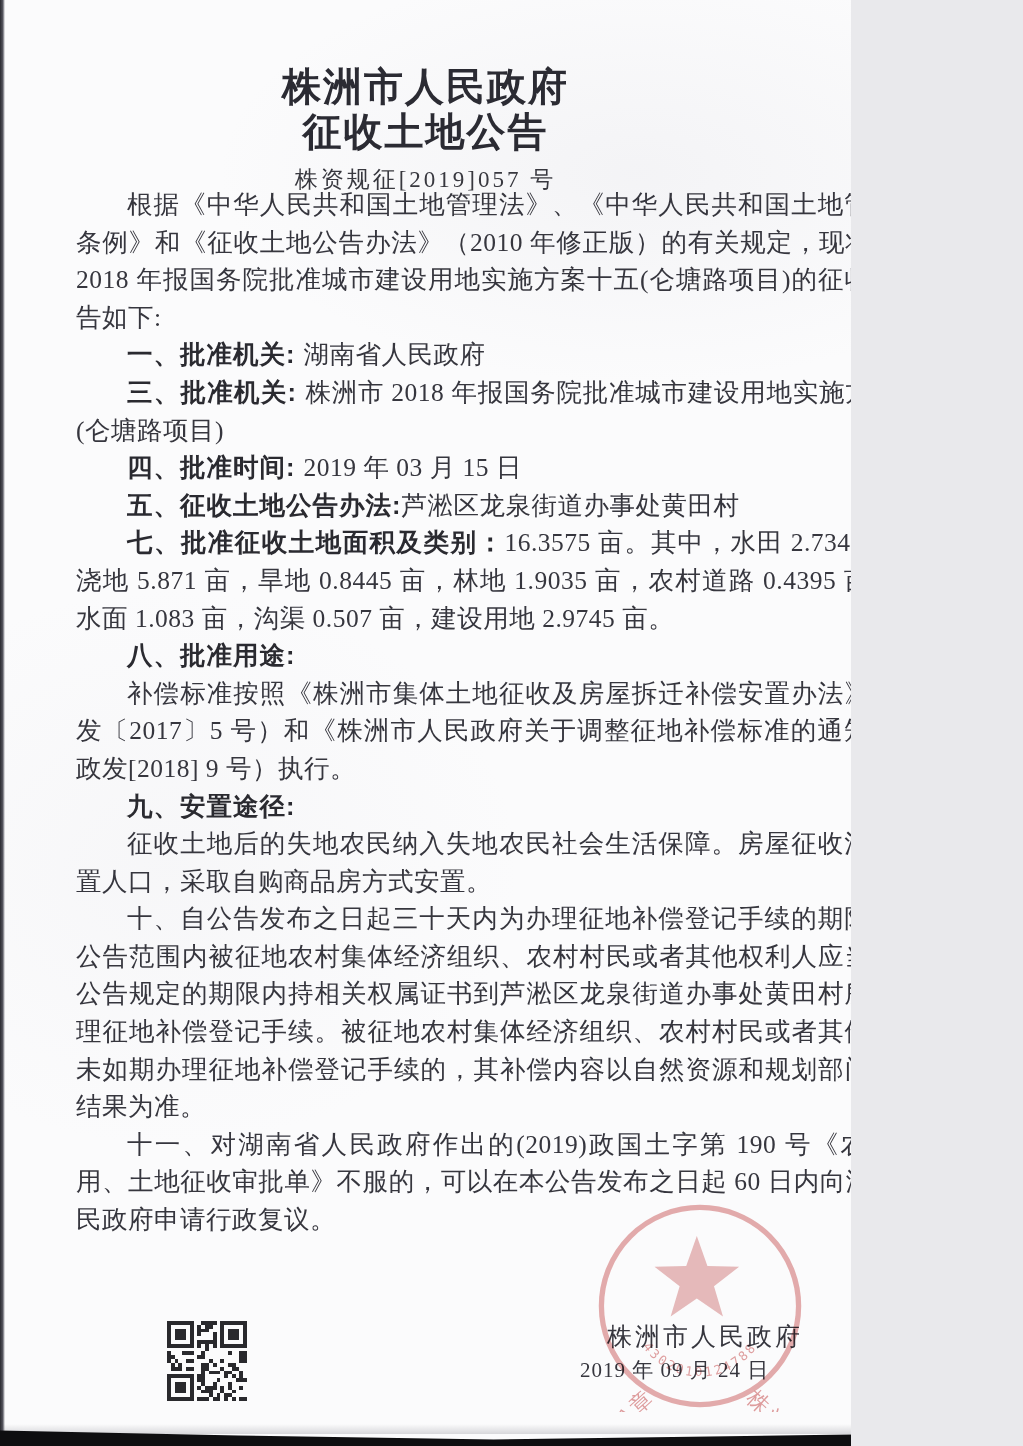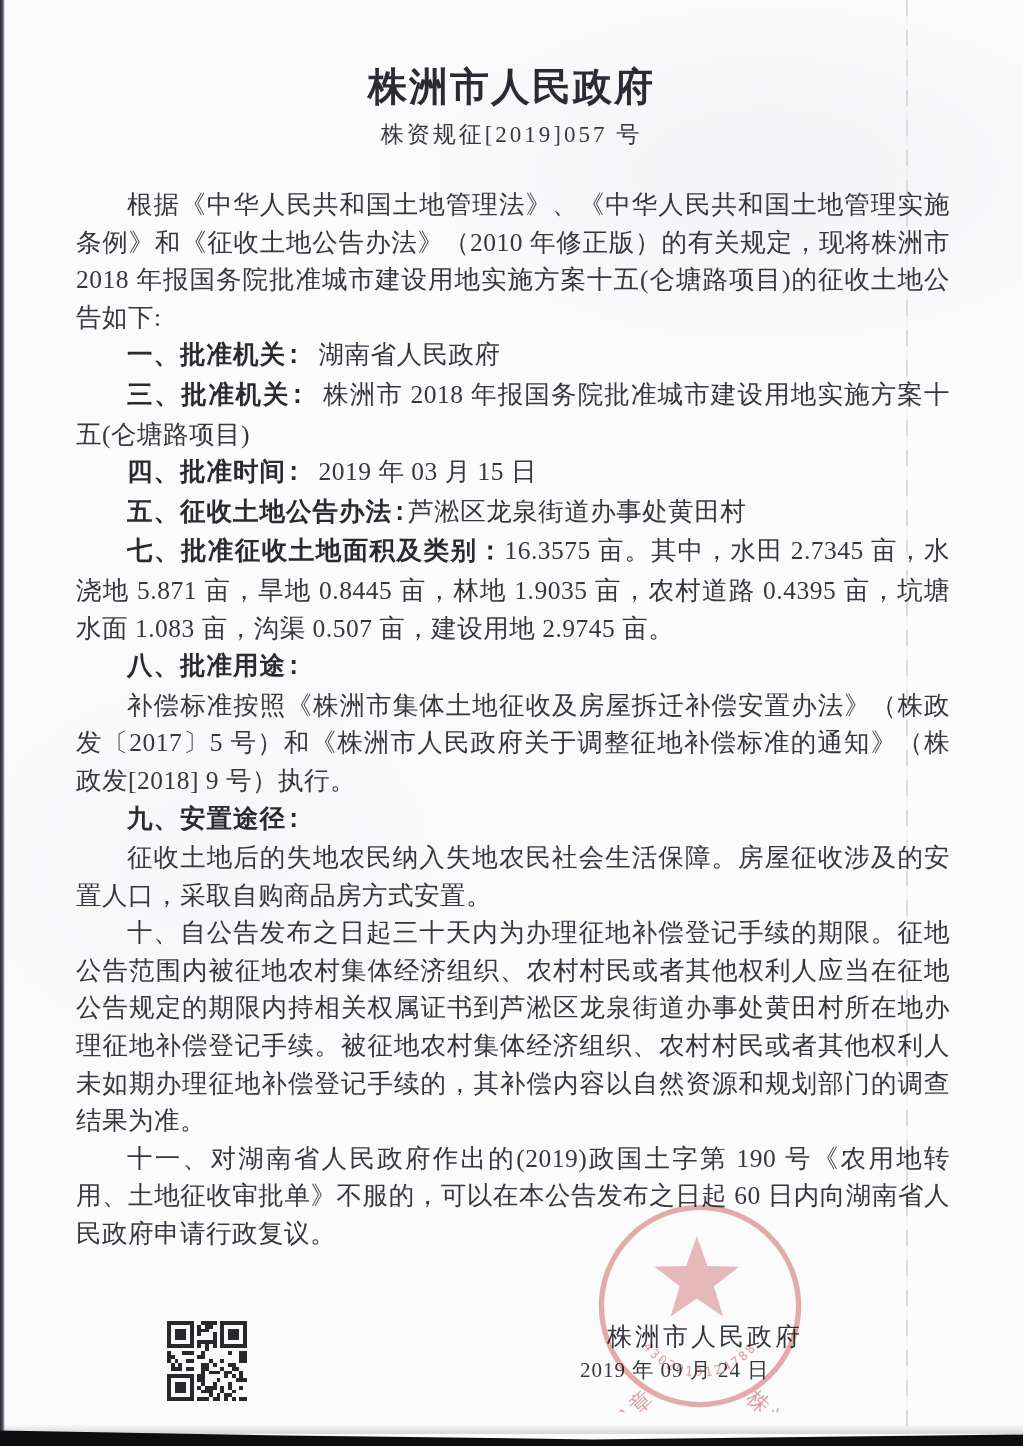--- a/index.html
+++ b/index.html
@@ -4,21 +4,21 @@
 <style>
   html,body{margin:0;padding:0;}
   body{
     width:1023px;height:1446px;
     font-family:"Liberation Serif","DejaVu Serif",serif;
     background:#e9e9ec;
     overflow:hidden;
   }
   .paper{
     position:relative;
-    width:1023px;height:1446px;
+    width:851px;height:1446px;
     background:
       radial-gradient(ellipse 600px 300px at 75% 12%, rgba(210,210,218,.18), rgba(0,0,0,0) 70%),
       radial-gradient(ellipse 500px 400px at 20% 60%, rgba(215,215,222,.12), rgba(0,0,0,0) 70%),
       #fbfbfc;
     overflow:hidden;
   }
   
   .left-strip{
     position:absolute;left:0;top:0;bottom:0;width:5px;
     background:linear-gradient(90deg,#2a2a30,#55555e 55%,rgba(120,120,130,0));
@@ -54,21 +54,21 @@
     margin-top:10px;font-size:23px;letter-spacing:3px;color:#38383f;
   }
   
   .doc-body{
     position:absolute;top:186px;left:76px;width:874px;
     font-size:25.5px;line-height:37.6px;letter-spacing:.5px;
     color:#36363e;text-align:justify;z-index:2;
   }
   .doc-body p{margin:0;text-indent:2em;}
   .lbl{
-    font-family:Liberation Mono, monospace;
+    font-family:Liberation Sans, sans-serif;
     font-weight:700;color:#2a2a30;letter-spacing:1px;
   }
   
   .sig-name{
     position:absolute;left:607px;top:1320px;font-size:25px;letter-spacing:3px;
     color:#36363e;z-index:3;
   }
   .sig-date{
     position:absolute;left:580px;top:1356px;font-size:21px;letter-spacing:1px;
     color:#36363e;z-index:3;
@@ -85,20 +85,21 @@
 </style>
 </head>
 <body>
 
 <div class="paper">
 
   <div class="fold-line"></div>
 
   <div class="header">
     <div class="title-line">株洲市人民政府</div>
+    <div class="title-line">征收土地公告</div>
     <div class="doc-number">株资规征[2019]057 号</div>
   </div>
 
   <div class="doc-body">
       <p>根据《中华人民共和国土地管理法》、《中华人民共和国土地管理实施条例》和《征收土地公告办法》（2010 年修正版）的有关规定，现将株洲市 2018 年报国务院批准城市建设用地实施方案十五(仑塘路项目)的征收土地公告如下:</p>
       <p><b class="lbl">一、批准机关: </b>湖南省人民政府</p>
       <p><b class="lbl">三、批准机关: </b>株洲市 2018 年报国务院批准城市建设用地实施方案十五(仑塘路项目)</p>
       <p><b class="lbl">四、批准时间: </b>2019 年 03 月 15 日</p>
       <p><b class="lbl">五、征收土地公告办法:</b>芦淞区龙泉街道办事处黄田村</p>
       <p><b class="lbl">七、批准征收土地面积及类别：</b>16.3575 亩。其中，水田 2.7345 亩，水浇地 5.871 亩，旱地 0.8445 亩，林地 1.9035 亩，农村道路 0.4395 亩，坑塘水面 1.083 亩，沟渠 0.507 亩，建设用地 2.9745 亩。</p>

